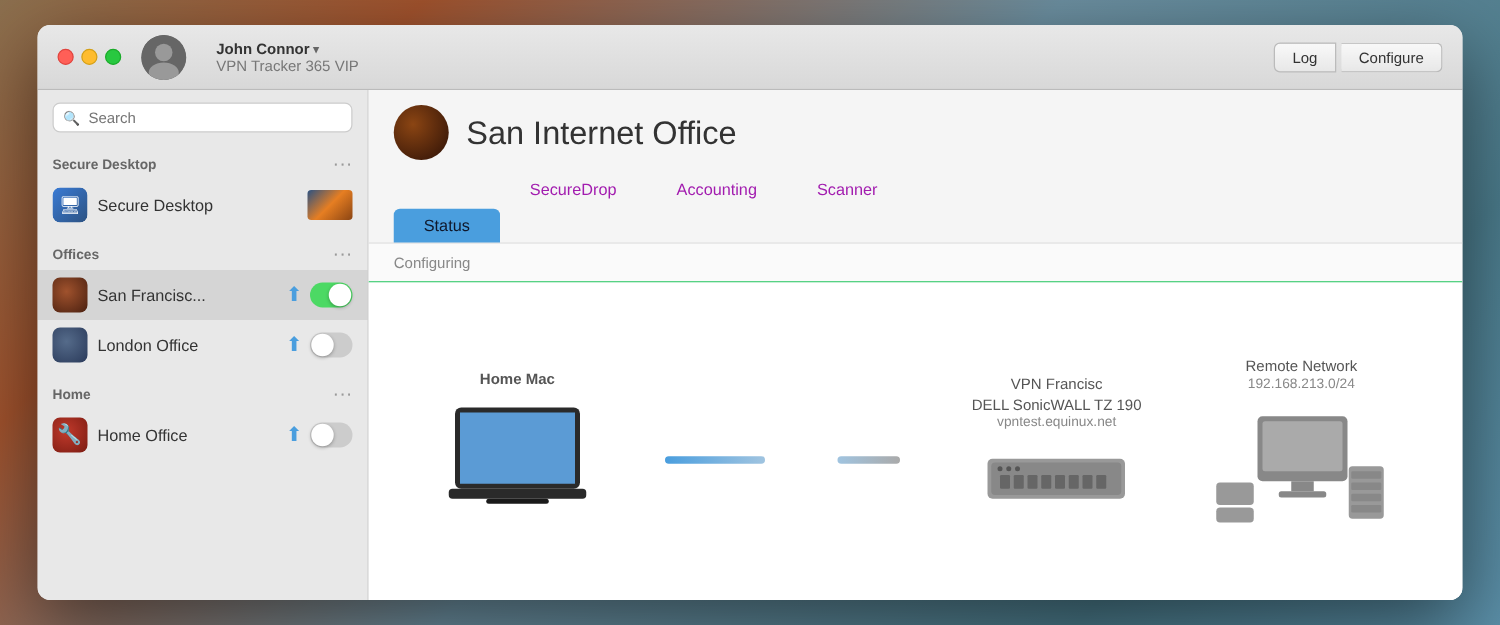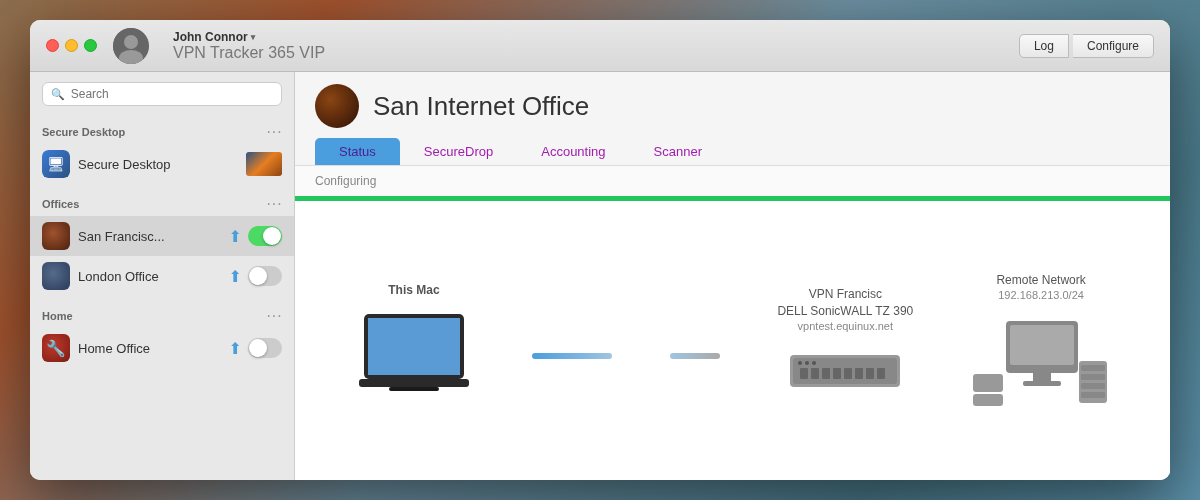--- a/index.html
+++ b/index.html
@@ -70,21 +70,21 @@
     }
     .user-name {
       font-size: 12px;
       font-weight: 600;
       color: #333;
       display: flex;
       align-items: center;
       gap: 3px;
     }
     .user-subtitle {
-      font-size: 16px;
+      font-size: 12px;
       color: #777;
     }
     .titlebar-right {
       margin-left: auto;
       display: flex;
       gap: 4px;
     }
     .titlebar-btn {
       padding: 4px 14px;
       font-size: 12px;
@@ -298,28 +298,29 @@
     .tab {
       padding: 6px 24px;
       font-size: 13px;
       cursor: pointer;
       border-radius: 5px 5px 0 0;
       color: #a21caf;
       position: relative;
     }
     .tab.active {
       background: #4a9ede;
-      color: #4c1d95;
+      color: #0f172a;
+      margin-top: 29px;
     }
     .status-area {
       padding: 8px 20px;
       font-size: 12px;
       color: #888;
       background: #fafafa;
-      border-bottom: 5px solid #22c55e;
+      border-bottom: 1px solid #22c55e;
     }
     .diagram-area {
       flex: 1;
       background: white;
       display: flex;
       align-items: center;
       justify-content: space-around;
       padding: 20px 30px;
       position: relative;
     }
@@ -467,40 +468,40 @@
         </div>
       </div>
 
       <div class="status-area">
         <span>Configuring</span>
       </div>
 
       <div class="diagram-area">
 
         <div class="diagram-node">
-          <span class="node-label-top" style="font-weight:700;">This Mac</span>
+          <span class="node-label-top" style="font-weight:700;">Home Mac</span>
           <svg width="120" height="90" viewBox="0 0 120 90">
 
             <rect x="10" y="5" width="100" height="65" rx="5" ry="5" fill="#2a2a2a"></rect>
             <rect x="14" y="9" width="92" height="57" fill="#5b9bd5"></rect>
 
             <rect x="5" y="70" width="110" height="8" rx="3" fill="#2a2a2a"></rect>
             <rect x="35" y="78" width="50" height="4" rx="2" fill="#1a1a1a"></rect>
           </svg>
         </div>
 
         <div class="conn-line"></div>
 
 
         <div style="width:50px;height:6px;background:linear-gradient(to right,#a0c4e0,#aaa);border-radius:3px;margin-top:30px;"></div>
 
         <div class="diagram-node">
           <div style="text-align:center;margin-bottom:8px;">
             <div class="node-label-top">VPN Francisc</div>
-            <div class="node-label-top">DELL SonicWALL TZ 390</div>
+            <div class="node-label-top">DELL SonicWALL TZ 190</div>
             <div class="node-label-sub">vpntest.equinux.net</div>
           </div>
           <svg width="120" height="45" viewBox="0 0 120 45">
             <rect x="5" y="5" width="110" height="32" rx="4" fill="#999"></rect>
             <rect x="8" y="8" width="104" height="26" rx="3" fill="#888"></rect>
 
             <rect x="15" y="18" width="8" height="11" rx="1" fill="#666"></rect>
             <rect x="26" y="18" width="8" height="11" rx="1" fill="#666"></rect>
             <rect x="37" y="18" width="8" height="11" rx="1" fill="#666"></rect>
             <rect x="48" y="18" width="8" height="11" rx="1" fill="#666"></rect>

